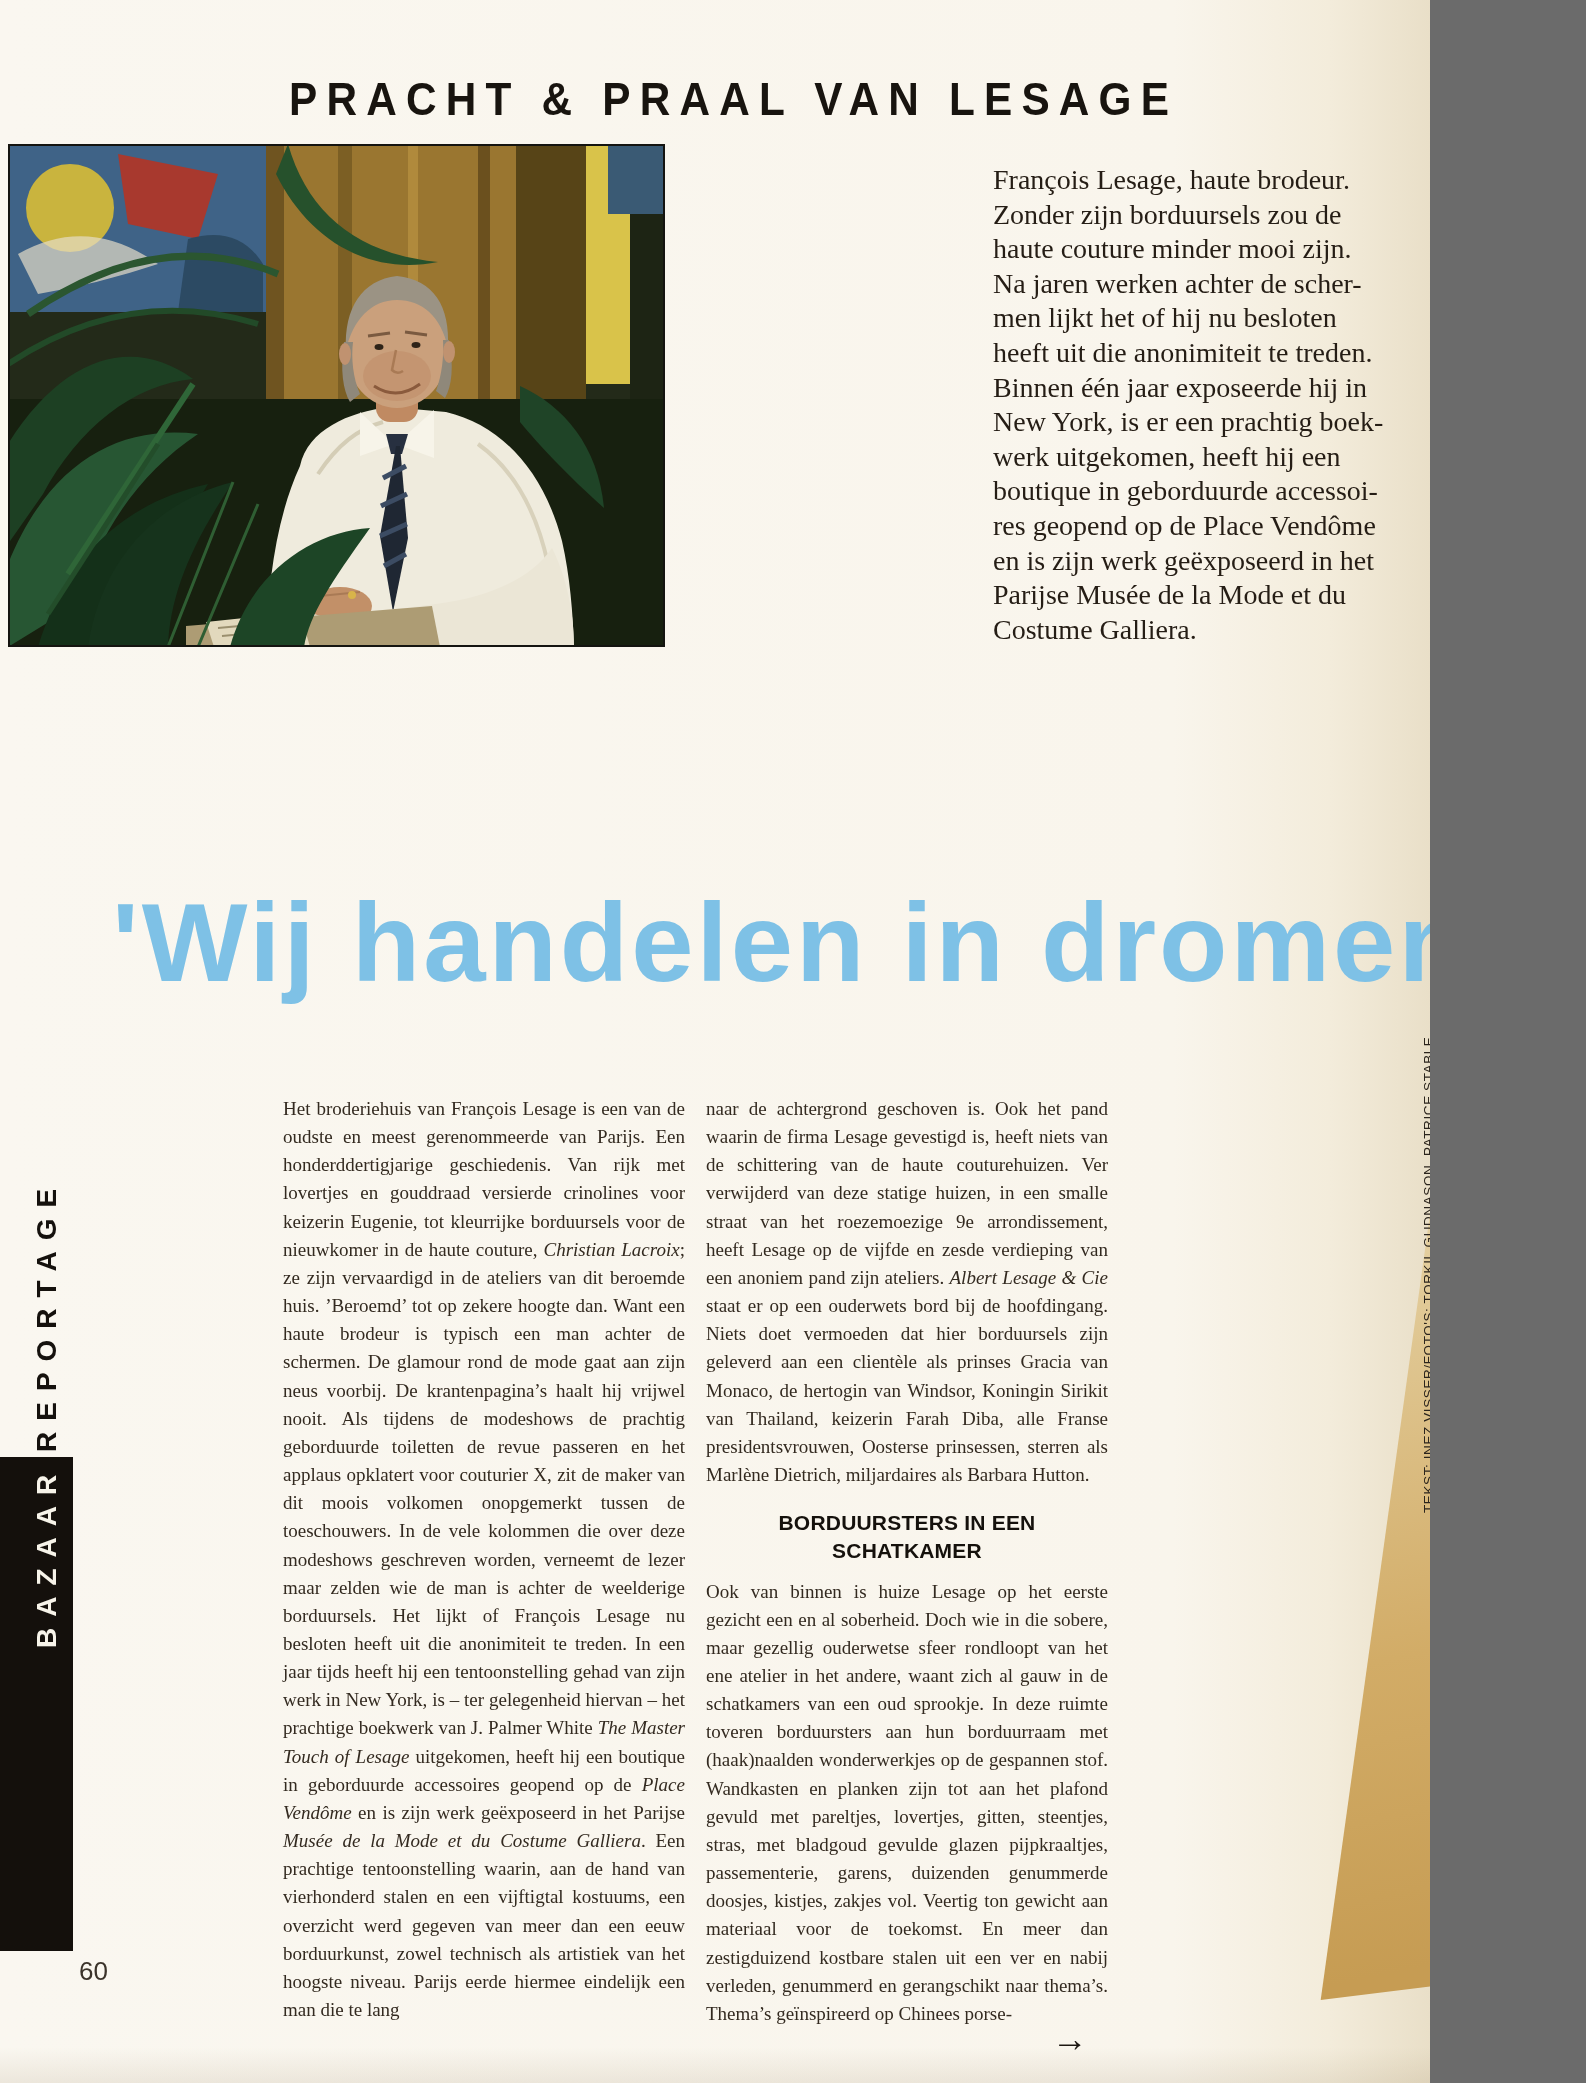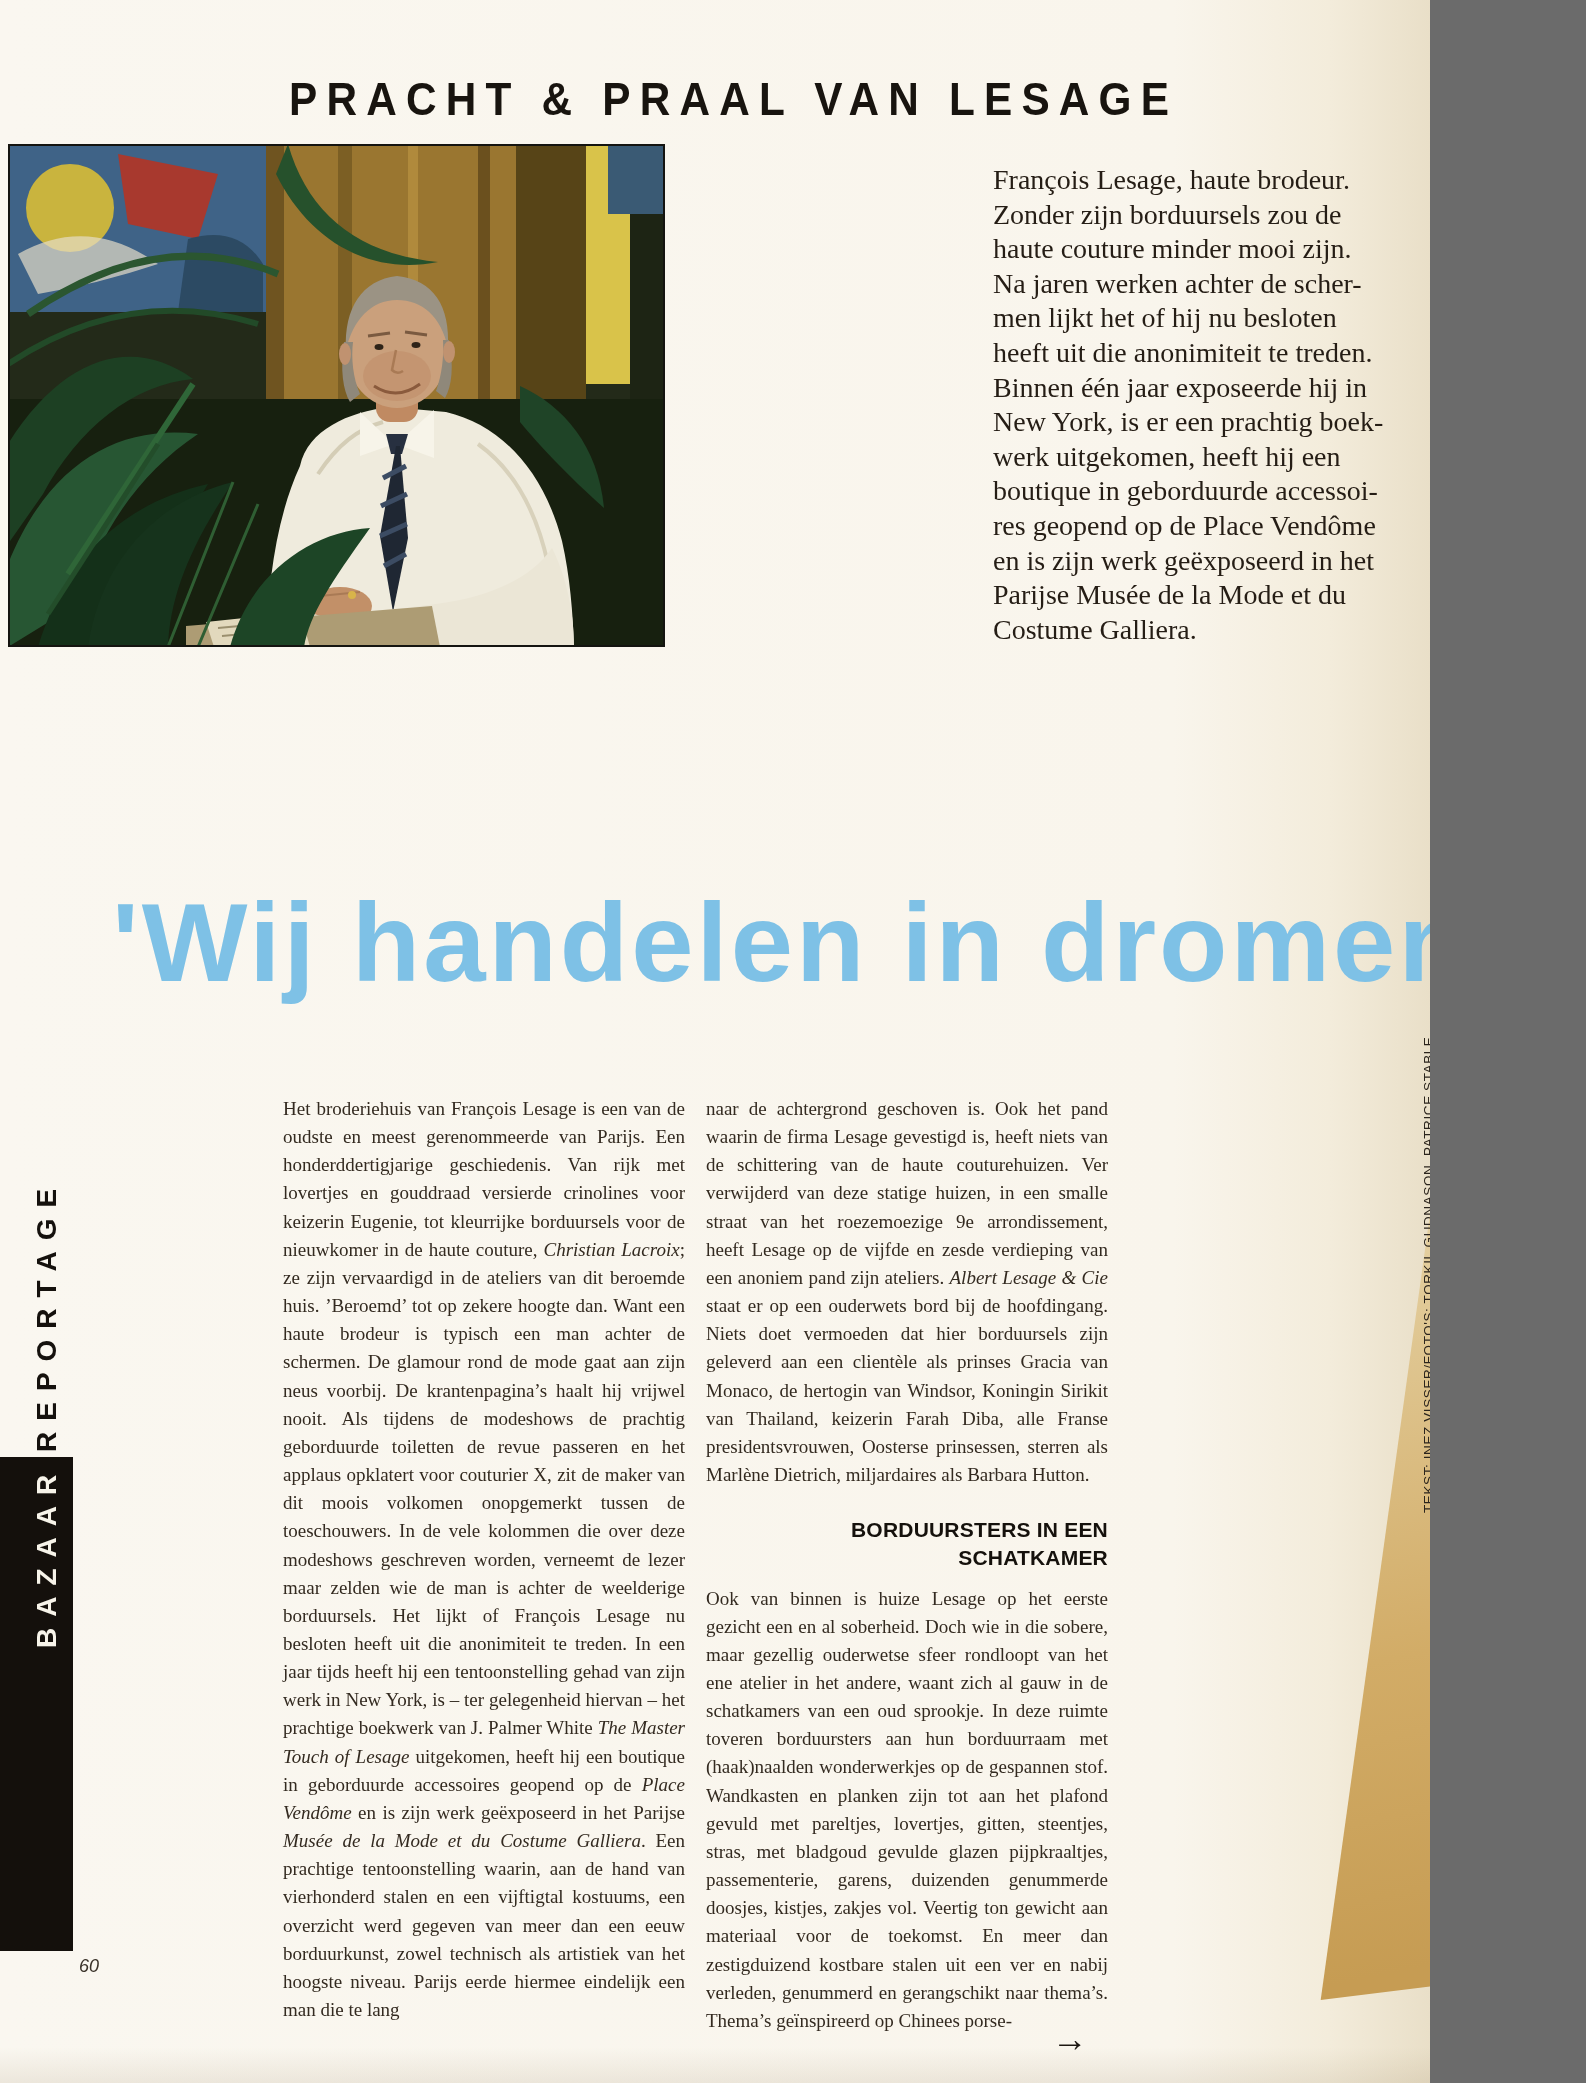--- a/index.html
+++ b/index.html
@@ -27,34 +27,34 @@
   }
   .col{
     position:absolute;top:1095px;width:402px;
     font-size:19px;line-height:28.15px;text-align:justify;color:#332a20;
   }
   .col-left{left:283px;}
   .col-right{left:706px;}
   .col i{font-style:italic;}
   .subhead{
     font-family:"Liberation Sans",sans-serif;font-weight:bold;font-size:21px;
-    letter-spacing:.2px;color:#15110c;text-align:right;margin:27px 0 12px 0;
+    letter-spacing:.2px;color:#15110c;text-align:center;margin:20px 0 12px 0;
   }
   .side-box{position:absolute;left:0;top:1457px;width:73px;height:494px;background:#14100c;}
   .v-reportage{
     position:absolute;left:33px;top:1452px;transform:rotate(-90deg);transform-origin:0 0;
     font-family:"Liberation Sans",sans-serif;font-weight:bold;font-size:28px;
     letter-spacing:11px;line-height:1;color:#15110d;white-space:nowrap;
   }
   .v-bazaar{
     position:absolute;left:33px;top:1648px;transform:rotate(-90deg);transform-origin:0 0;
     font-family:"Liberation Sans",sans-serif;font-weight:bold;font-size:28px;
     letter-spacing:11px;line-height:1;color:#f7f4ea;white-space:nowrap;
   }
-  .page-number{position:absolute;left:79px;top:1956px;font-family:"Liberation Sans",sans-serif;font-size:18px;color:#3b332a;font-style:italic;}
+  .page-number{position:absolute;left:79px;top:1956px;font-family:"Liberation Sans",sans-serif;font-size:26px;color:#3b332a;}
   .arrow{position:absolute;left:1052px;top:2018px;font-family:"Liberation Sans",sans-serif;font-size:36px;color:#1c1711;}
   .credit{
     position:absolute;left:1421px;top:1513px;transform:rotate(-90deg);transform-origin:0 0;
     font-family:"Liberation Sans",sans-serif;font-size:13.5px;letter-spacing:.6px;
     color:#2b241c;white-space:nowrap;
   }
   .strip-top{position:absolute;left:1542px;top:0;width:44px;height:292px;
     background:linear-gradient(180deg,#d8ceb8 0%,#e9e0ca 70%,#ece2cc 100%);}
   .tan-wedge{
     position:absolute;left:1318px;top:688px;width:268px;height:1312px;

